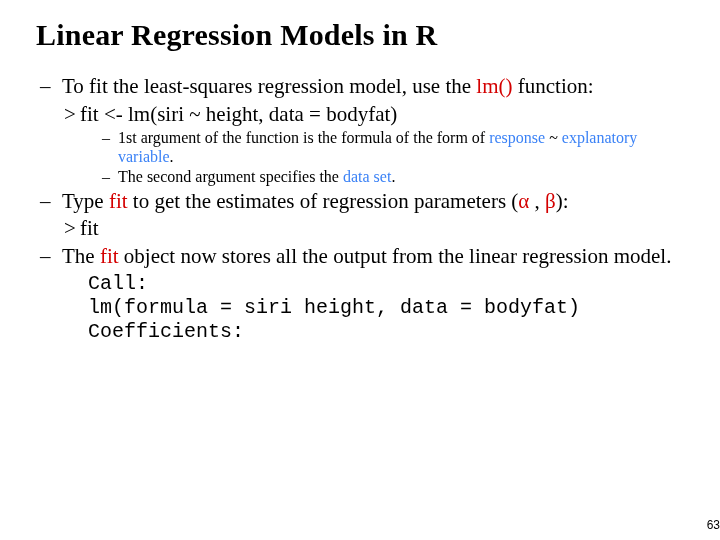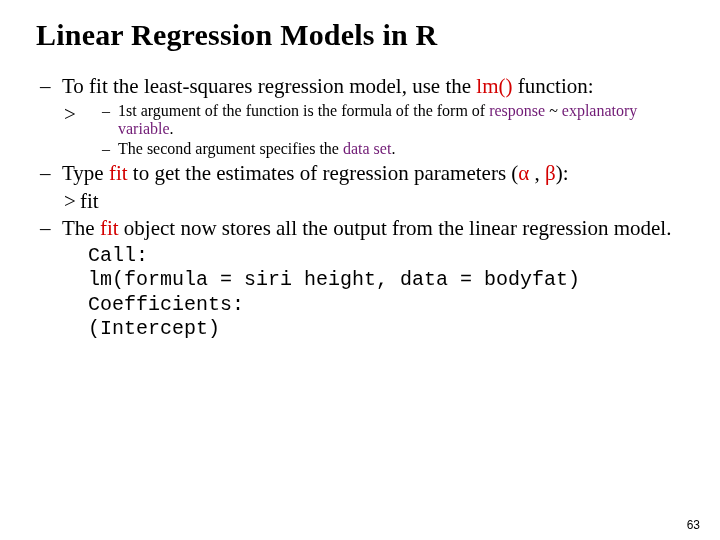--- a/index.html
+++ b/index.html
@@ -62,57 +62,58 @@
     padding-left: 16px;
     margin-bottom: 1px;
   }
   .subsub > li::before {
     content: "–";
     position: absolute;
     left: 0;
     top: 0;
   }
   .red { color: #d40000; }
-  .blue { color: #701a75; }
+  .blue { color: #3b82f6; }
   .mono {
     font-family: "Courier New", Courier, monospace;
     font-size: 20px;
     line-height: 1.22;
     margin-left: 52px;
     white-space: pre;
   }
   .cols {
     font-family: "Courier New", Courier, monospace;
     font-size: 20px;
     line-height: 1.22;
     margin-left: 52px;
     display: flex;
   }
   .cols .c1 { width: 200px; }
   .cols .c2 { }
   .pagenum {
     position: absolute;
-    right: 20px;
+    right: 0;
     bottom: 8px;
     font-size: 12px;
     font-family: Arial, sans-serif;
     color: #000;
   }
 </style>
 </head>
 <body>
 
 <h1 class="title">Linear Regression Models in R</h1>
 
 <ul class="top">
 
   <li>
     <span>To fit the least-squares regression model, use the </span><span class="red">lm()</span><span> function:</span>
     <ul class="sub">
       <li>
+        <span>fit &lt;- lm(siri ~ height, data = bodyfat)</span>
         <ul class="subsub">
           <li>
             <span>1st argument of the function is the formula of the form of </span><span class="blue">response</span><span> ~ </span><span class="blue">explanatory variable</span><span>.</span>
           </li>
           <li>
             <span>The second argument specifies the </span><span class="blue">data set</span><span>.</span>
           </li>
         </ul>
       </li>
     </ul>
@@ -130,18 +131,17 @@
   <li>
     <span>The </span><span class="red">fit</span><span> object now stores all the output from the linear regression model.</span>
   </li>
 
 </ul>
 
 <div class="mono">Call:</div>
 <div class="mono">lm(formula = siri height, data = bodyfat)</div>
 <div class="mono">Coefficients:</div>
 <div class="cols">
-  <div class="c1">(Intercept)</div>
 </div>
 <div class="cols">
 </div>
 
 <div class="pagenum">63</div>
 
 </body></html>

